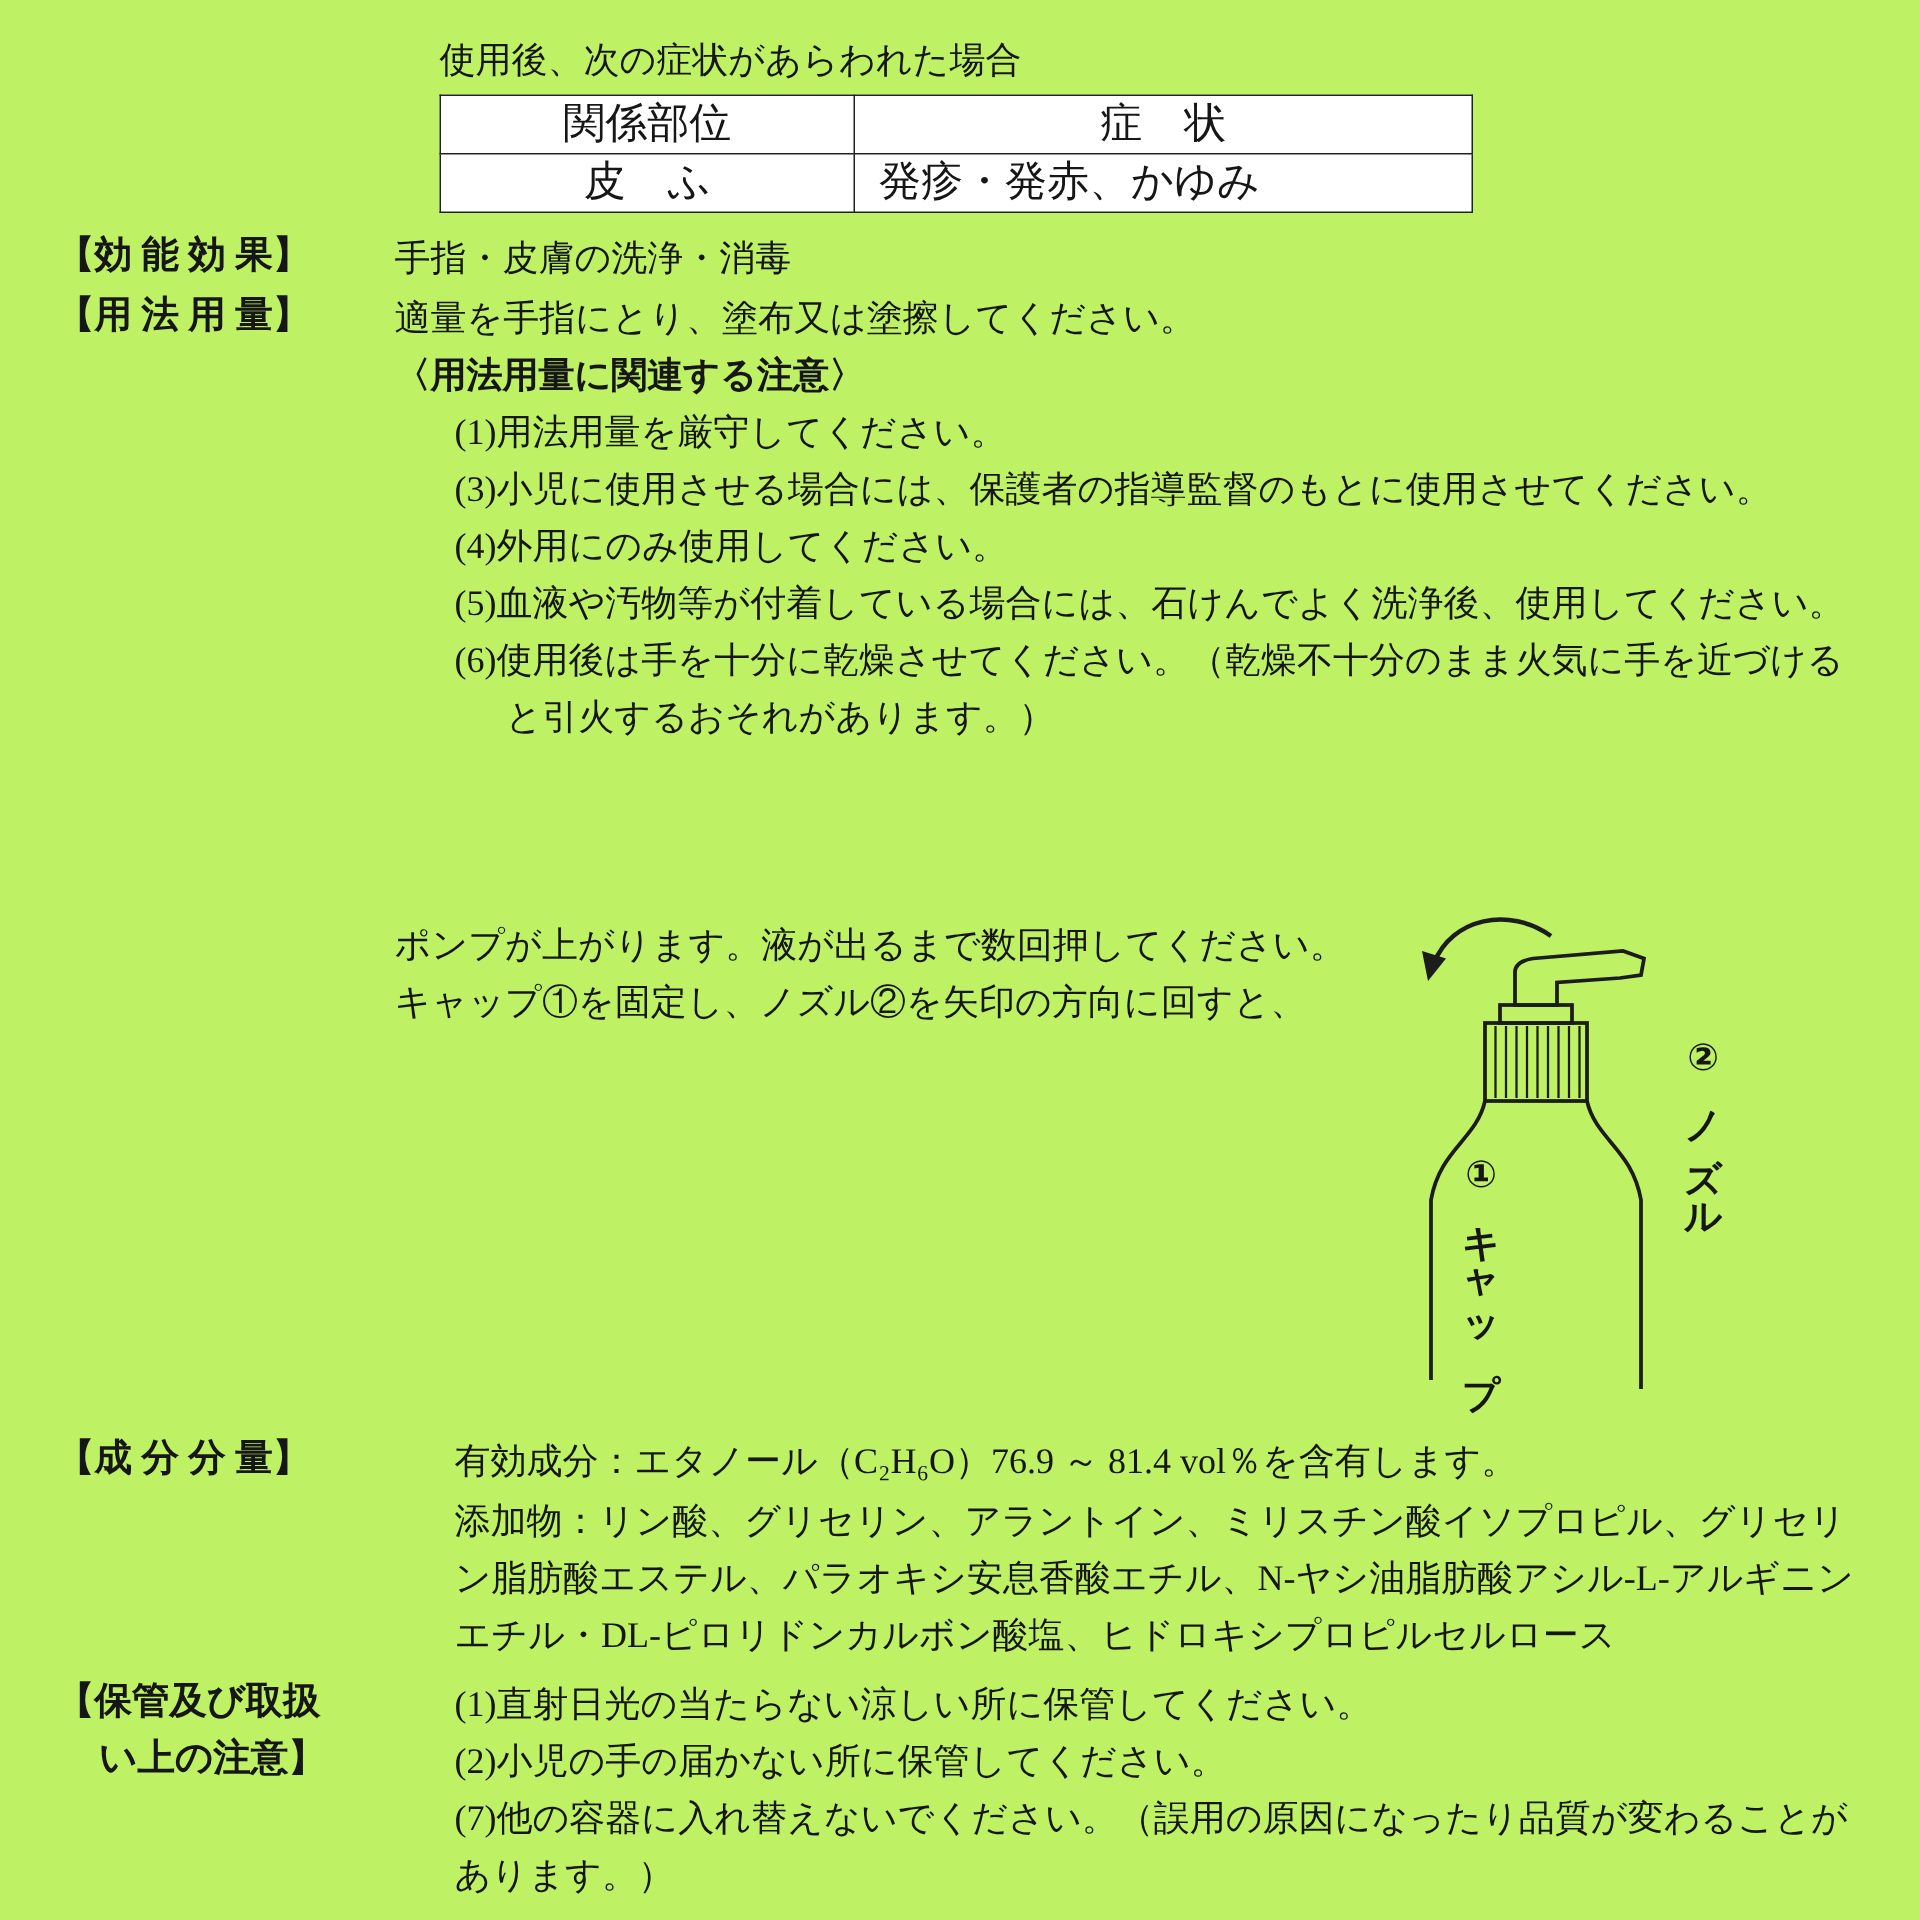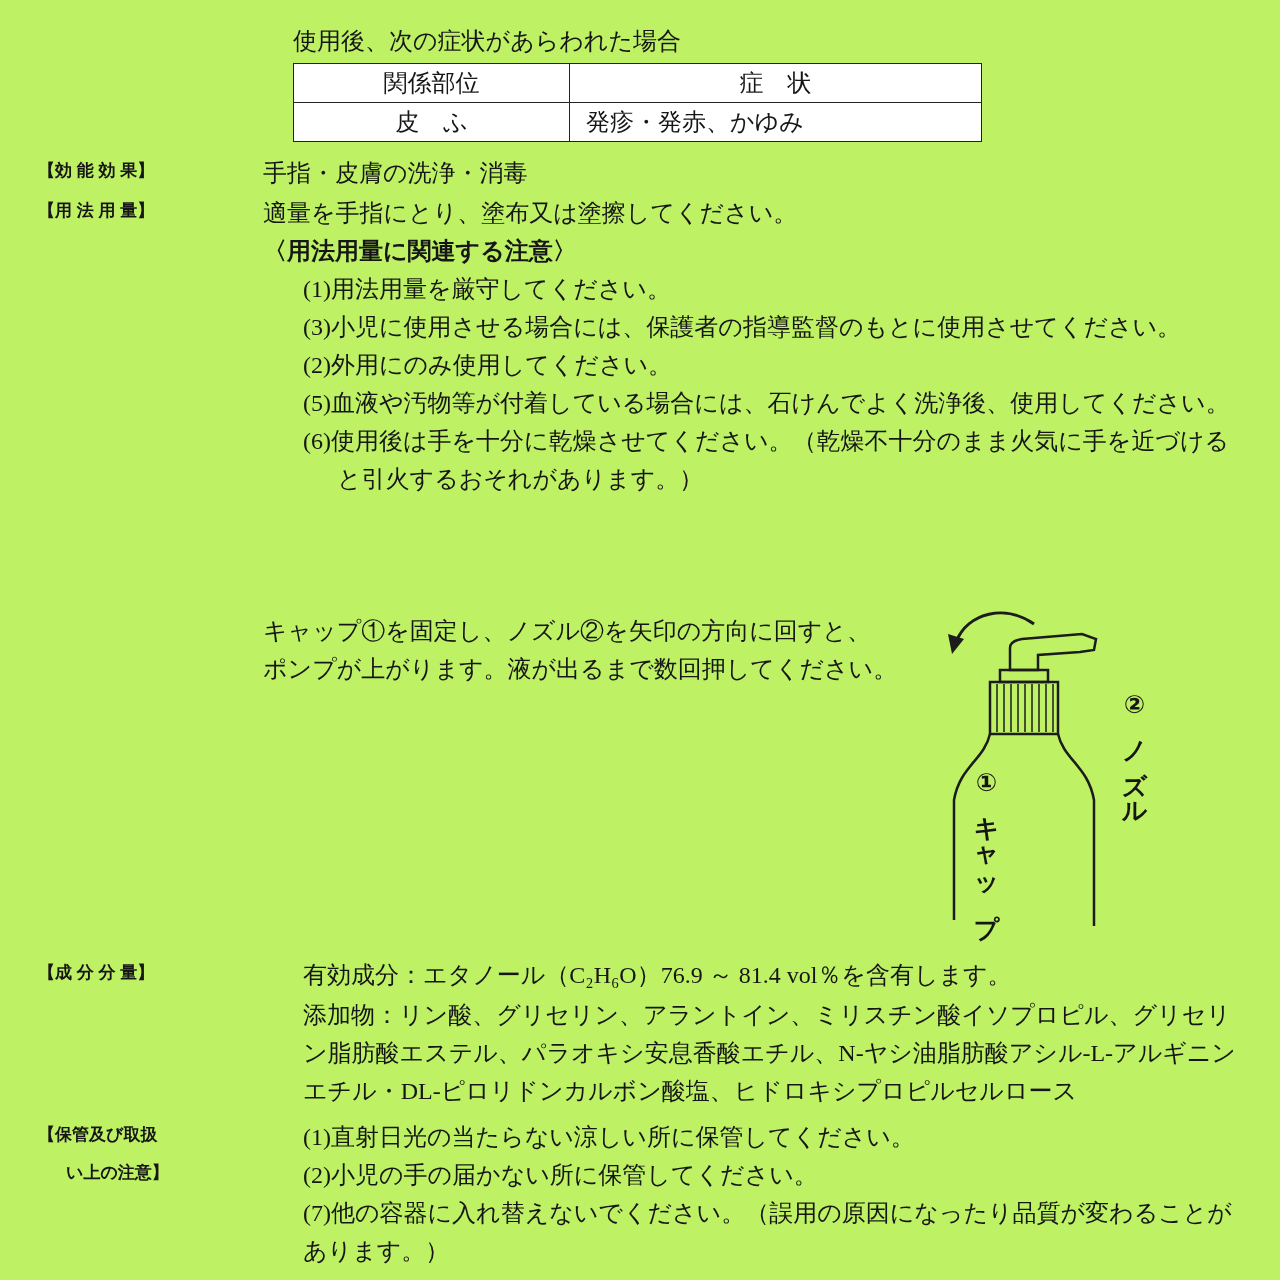--- a/index.html
+++ b/index.html
@@ -9,38 +9,38 @@
     width: 1280px;
     height: 1280px;
     background: #bef264;
     color: #161616;
     font-family: "Liberation Serif", "DejaVu Serif", serif;
     font-size: 24px;
     line-height: 38px;
   }
   .abs { position: absolute; }
   .label {
-    font-family: Liberation Sans, sans-serif;
+    font-family: Liberation Serif, serif;
     font-weight: 700;
-    font-size: 17px;
+    font-size: 25px;
     letter-spacing: 0px;
     white-space: nowrap;
   }
   .inline-heading {
     font-family: "Liberation Sans", "DejaVu Sans", sans-serif;
     font-weight: 700;
     text-align: center;
   }
   .symptom-table { border-collapse: collapse; background: #fff; }
   .symptom-table th, .symptom-table td {
     border: 1.5px solid #222;
     font-weight: 400;
     height: 38px;
     padding: 0 16px;
-    font-size: 24px;
+    font-size: 28px;
   }
   .symptom-table th { text-align: center; }
   .symptom-table td.center { text-align: center; }
   .symptom-table td.left { text-align: left; }
   .col-part { width: 276px; }
   .col-symptom { width: 412px; }
   .notes div.hang { padding-left: 34px; text-indent: -34px; }
   .para { width: 945px; margin-left: 40px; }
   .vlabel {
     position: absolute;
@@ -80,28 +80,28 @@
   <div class="abs" style="left:263px; top:154px;">手指・皮膚の洗浄・消毒</div>
 
   <div class="abs label" style="left:38px; top:192px;">【用 法 用 量】</div>
   <div class="abs" style="left:263px; top:194px;">適量を手指にとり、塗布又は塗擦してください。</div>
 
   <div class="abs inline-heading" style="left:263px; top:232px;">〈用法用量に関連する注意〉</div>
 
   <div class="abs notes para" style="left:263px; top:270px;">
     <div class="hang">(1)用法用量を厳守してください。</div>
     <div class="hang">(3)小児に使用させる場合には、保護者の指導監督のもとに使用させてください。</div>
-    <div class="hang">(2)外用にのみ使用してください。</div>
+    <div class="hang">(4)外用にのみ使用してください。</div>
     <div class="hang">(5)血液や汚物等が付着している場合には、石けんでよく洗浄後、使用してください。</div>
     <div class="hang">(6)使用後は手を十分に乾燥させてください。（乾燥不十分のまま火気に手を近づけると引火するおそれがあります。）</div>
   </div>
 
   <div class="abs" style="left:263px; top:612px; width:680px;">
+    <div>ポンプが上がります。液が出るまで数回押してください。</div>
     <div>キャップ①を固定し、ノズル②を矢印の方向に回すと、</div>
-    <div>ポンプが上がります。液が出るまで数回押してください。</div>
   </div>
 
   <div class="abs" style="left:926px; top:608px; width:250px; height:330px;">
     <svg width="250" height="330" viewBox="0 0 250 330">
 
       <g>
         <path d="M108,16 C80,-4 42,4 30,34" fill="none" stroke="#1c1c1c" stroke-width="3"></path>
         <polygon points="22,26 38,31 26,46" fill="#1c1c1c"></polygon>
       </g>
 

